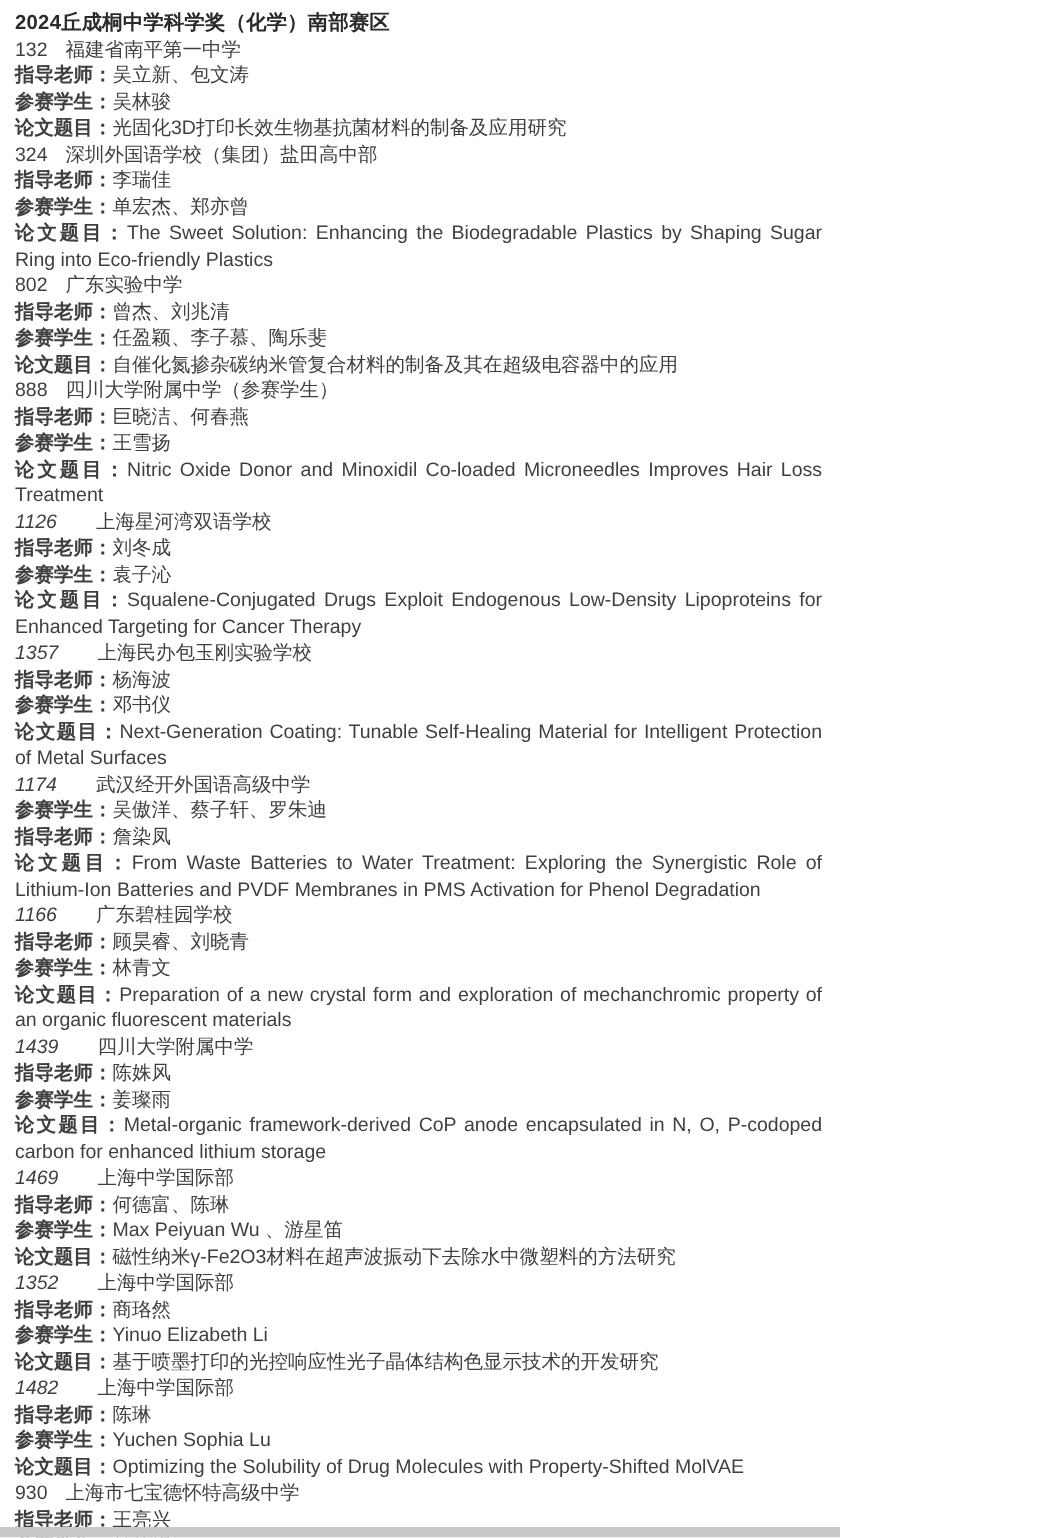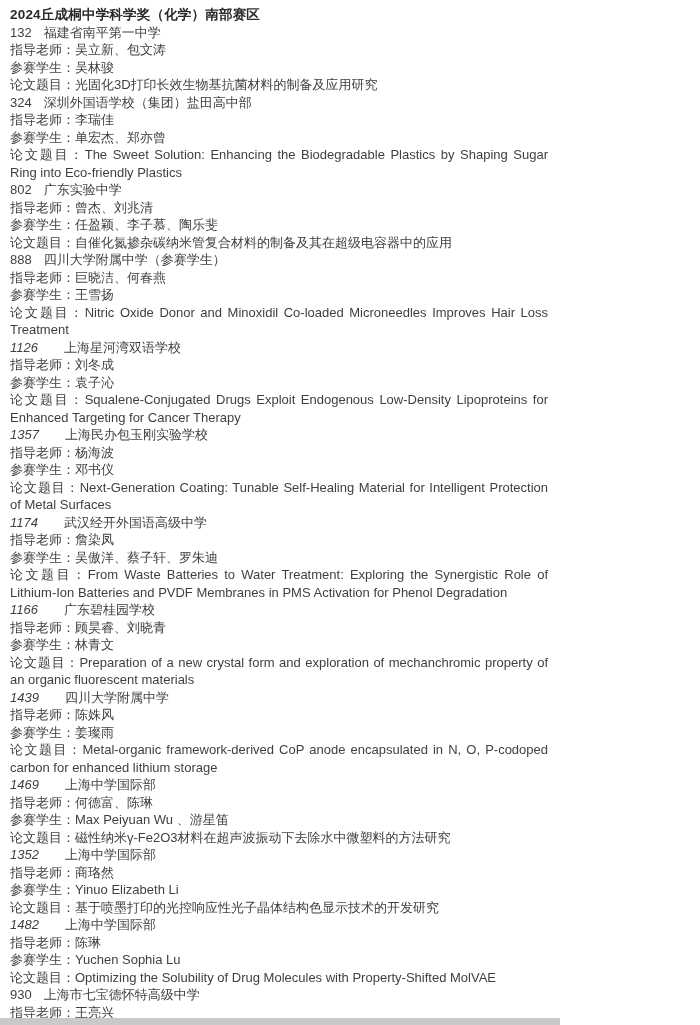--- a/index.html
+++ b/index.html
@@ -28,21 +28,21 @@
   }
   .entry { margin: 0; }
   .line { margin: 0; }
   .line.paper { text-align: justify; }
   .num {
     display: inline-block;
     white-space: pre;
   }
   .num.gap-narrow { margin-right: 12px; }
   .num.gap-wide  { margin-right: 26px; font-style: italic; }
-  .label { white-space: pre; }
+  .label { white-space: pre; font-weight: bold; }
   .bottom-bar {
     position: absolute;
     left: 0;
     bottom: 0;
     width: 700px;
     height: 7px;
     background: #c9c9c9;
   }
 </style>
 </head>
@@ -83,22 +83,22 @@
         <div class="line paper"><span class="label">论文题目：</span><span class="value">Squalene-Conjugated Drugs Exploit Endogenous Low-Density Lipoproteins for Enhanced Targeting for Cancer Therapy</span></div>
       </div>
       <div class="entry">
         <div class="line head"><span class="num gap-wide">1357</span><span class="school">上海民办包玉刚实验学校</span></div>
         <div class="line"><span class="label">指导老师：</span><span class="value">杨海波</span></div>
         <div class="line"><span class="label">参赛学生：</span><span class="value">邓书仪</span></div>
         <div class="line paper"><span class="label">论文题目：</span><span class="value">Next-Generation Coating: Tunable Self-Healing Material for Intelligent Protection of Metal Surfaces</span></div>
       </div>
       <div class="entry">
         <div class="line head"><span class="num gap-wide">1174</span><span class="school">武汉经开外国语高级中学</span></div>
+        <div class="line"><span class="label">参赛学生：</span><span class="value">吴傲洋、蔡子轩、罗朱迪</span></div>
         <div class="line"><span class="label">指导老师：</span><span class="value">詹染凤</span></div>
-        <div class="line"><span class="label">参赛学生：</span><span class="value">吴傲洋、蔡子轩、罗朱迪</span></div>
         <div class="line paper"><span class="label">论文题目：</span><span class="value">From Waste Batteries to Water Treatment: Exploring the Synergistic Role of Lithium-Ion Batteries and PVDF Membranes in PMS Activation for Phenol Degradation</span></div>
       </div>
       <div class="entry">
         <div class="line head"><span class="num gap-wide">1166</span><span class="school">广东碧桂园学校</span></div>
         <div class="line"><span class="label">指导老师：</span><span class="value">顾昊睿、刘晓青</span></div>
         <div class="line"><span class="label">参赛学生：</span><span class="value">林青文</span></div>
         <div class="line paper"><span class="label">论文题目：</span><span class="value">Preparation of a new crystal form and exploration of mechanchromic property of an organic fluorescent materials</span></div>
       </div>
       <div class="entry">
         <div class="line head"><span class="num gap-wide">1439</span><span class="school">四川大学附属中学</span></div>

